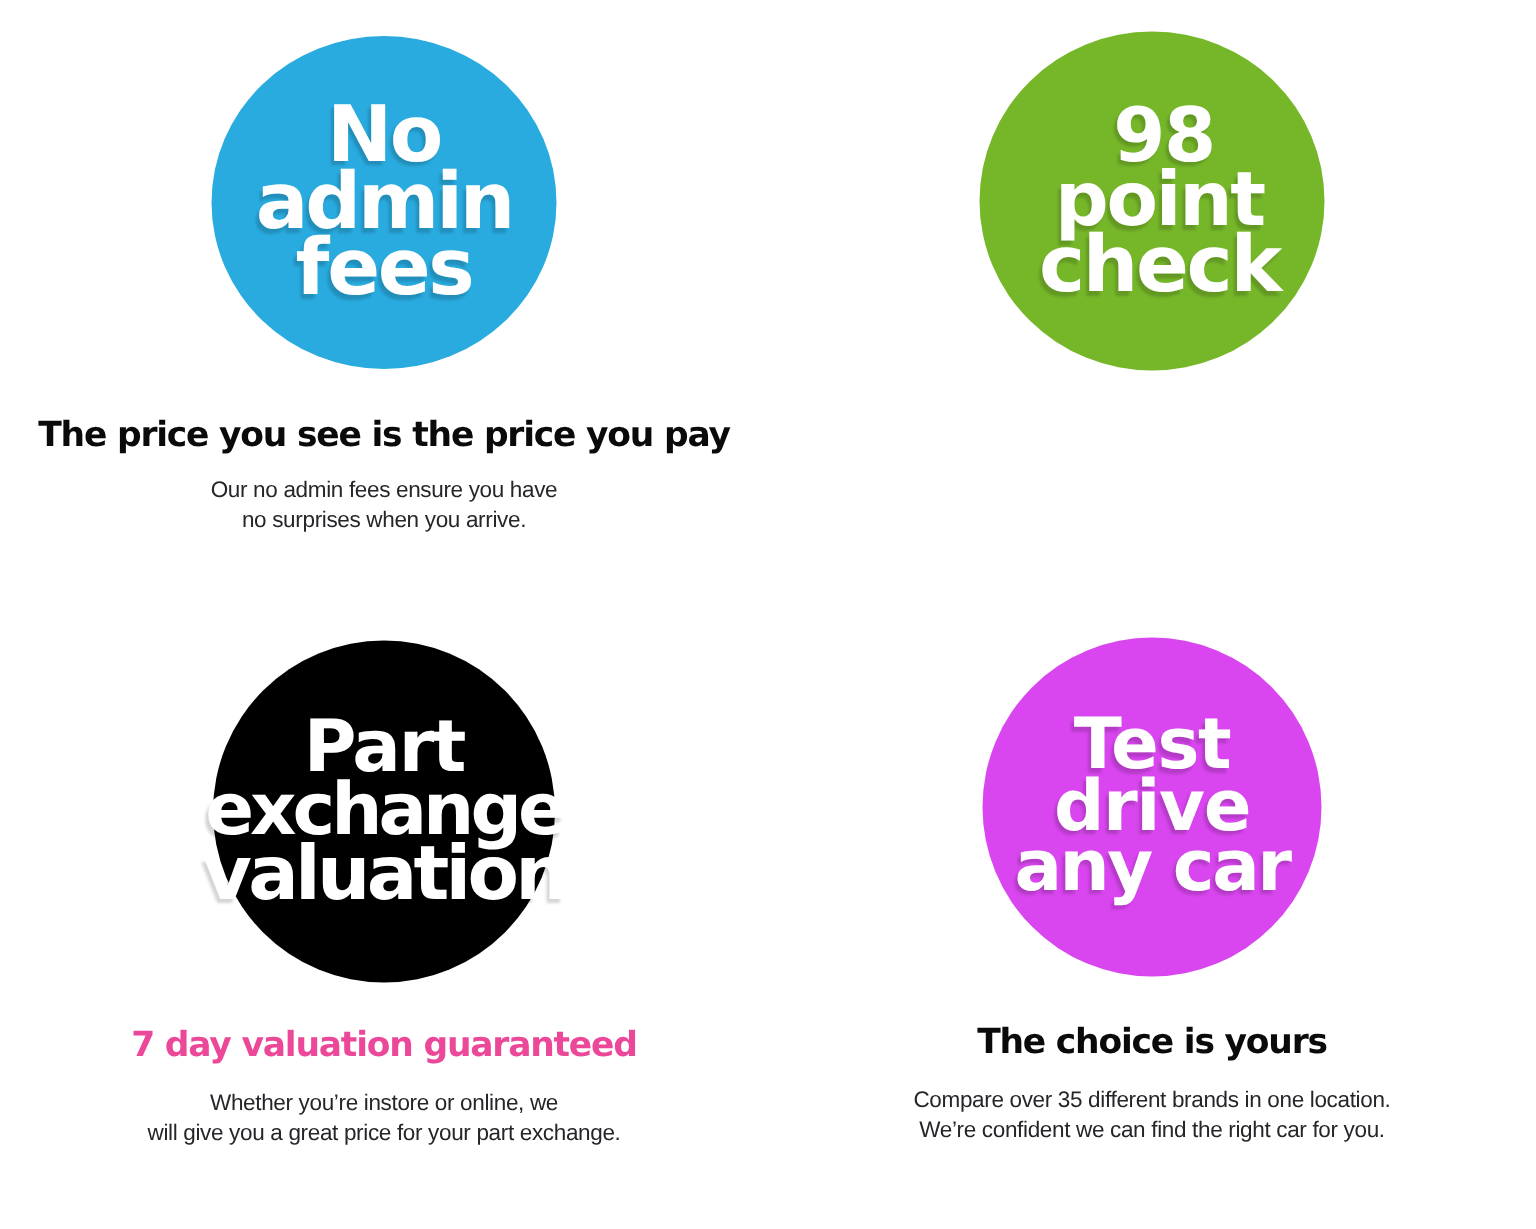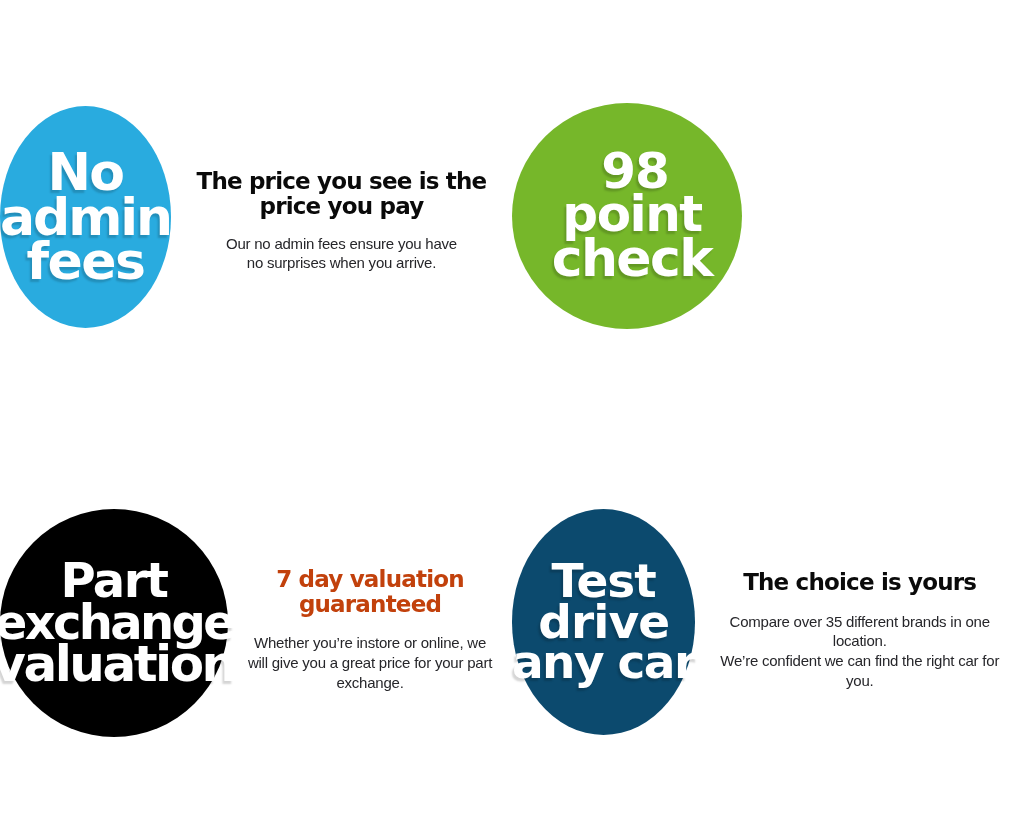--- a/index.html
+++ b/index.html
@@ -20,21 +20,21 @@
     width: 1024px;
     height: 819px;
     display: grid;
     grid-template-columns: 512px 512px;
     grid-template-rows: 410px 409px;
   }
 
   .promise-card {
     position: relative;
     display: flex;
-    flex-direction: row;
+    flex-direction: column;
     align-items: center;
     box-sizing: border-box;
   }
 
   
   .badge {
     position: relative;
     border-radius: 50%;
     display: flex;
     flex-direction: column;
@@ -169,28 +169,28 @@
 
   <div class="promise-card card-3">
     <div class="badge" style="background: #000000;">
       <div class="badge-lines">
         <span class="badge-line l1" style="color: rgb(255, 255, 255);">Part</span>
         <span class="badge-line l2" style="color: rgb(255, 255, 255);">exchange</span>
         <span class="badge-line l3" style="color: rgb(255, 255, 255);">valuation</span>
       </div>
     </div>
     <div class="card-text">
-      <p class="card-heading" style="color: #c2410c;">7 day valuation guaranteed</p>
+      <p class="card-heading" style="color: #ec4899;">7 day valuation guaranteed</p>
       <p class="card-body" style="color: rgb(38, 38, 42);">Whether you’re instore or online, we
 will give you a great price for your part exchange.</p>
     </div>
   </div>
 
   <div class="promise-card card-4">
-    <div class="badge" style="background: #0c4a6e;">
+    <div class="badge" style="background: #d946ef;">
       <div class="badge-lines">
         <span class="badge-line l1" style="color: rgb(255, 255, 255);">Test</span>
         <span class="badge-line l2" style="color: rgb(255, 255, 255);">drive</span>
         <span class="badge-line l3" style="color: rgb(255, 255, 255);">any car</span>
       </div>
     </div>
     <div class="card-text">
       <p class="card-heading" style="color: rgb(10, 10, 10);">The choice is yours</p>
       <p class="card-body" style="color: rgb(38, 38, 42);">Compare over 35 different brands in one location.
 We’re confident we can find the right car for you.</p>

